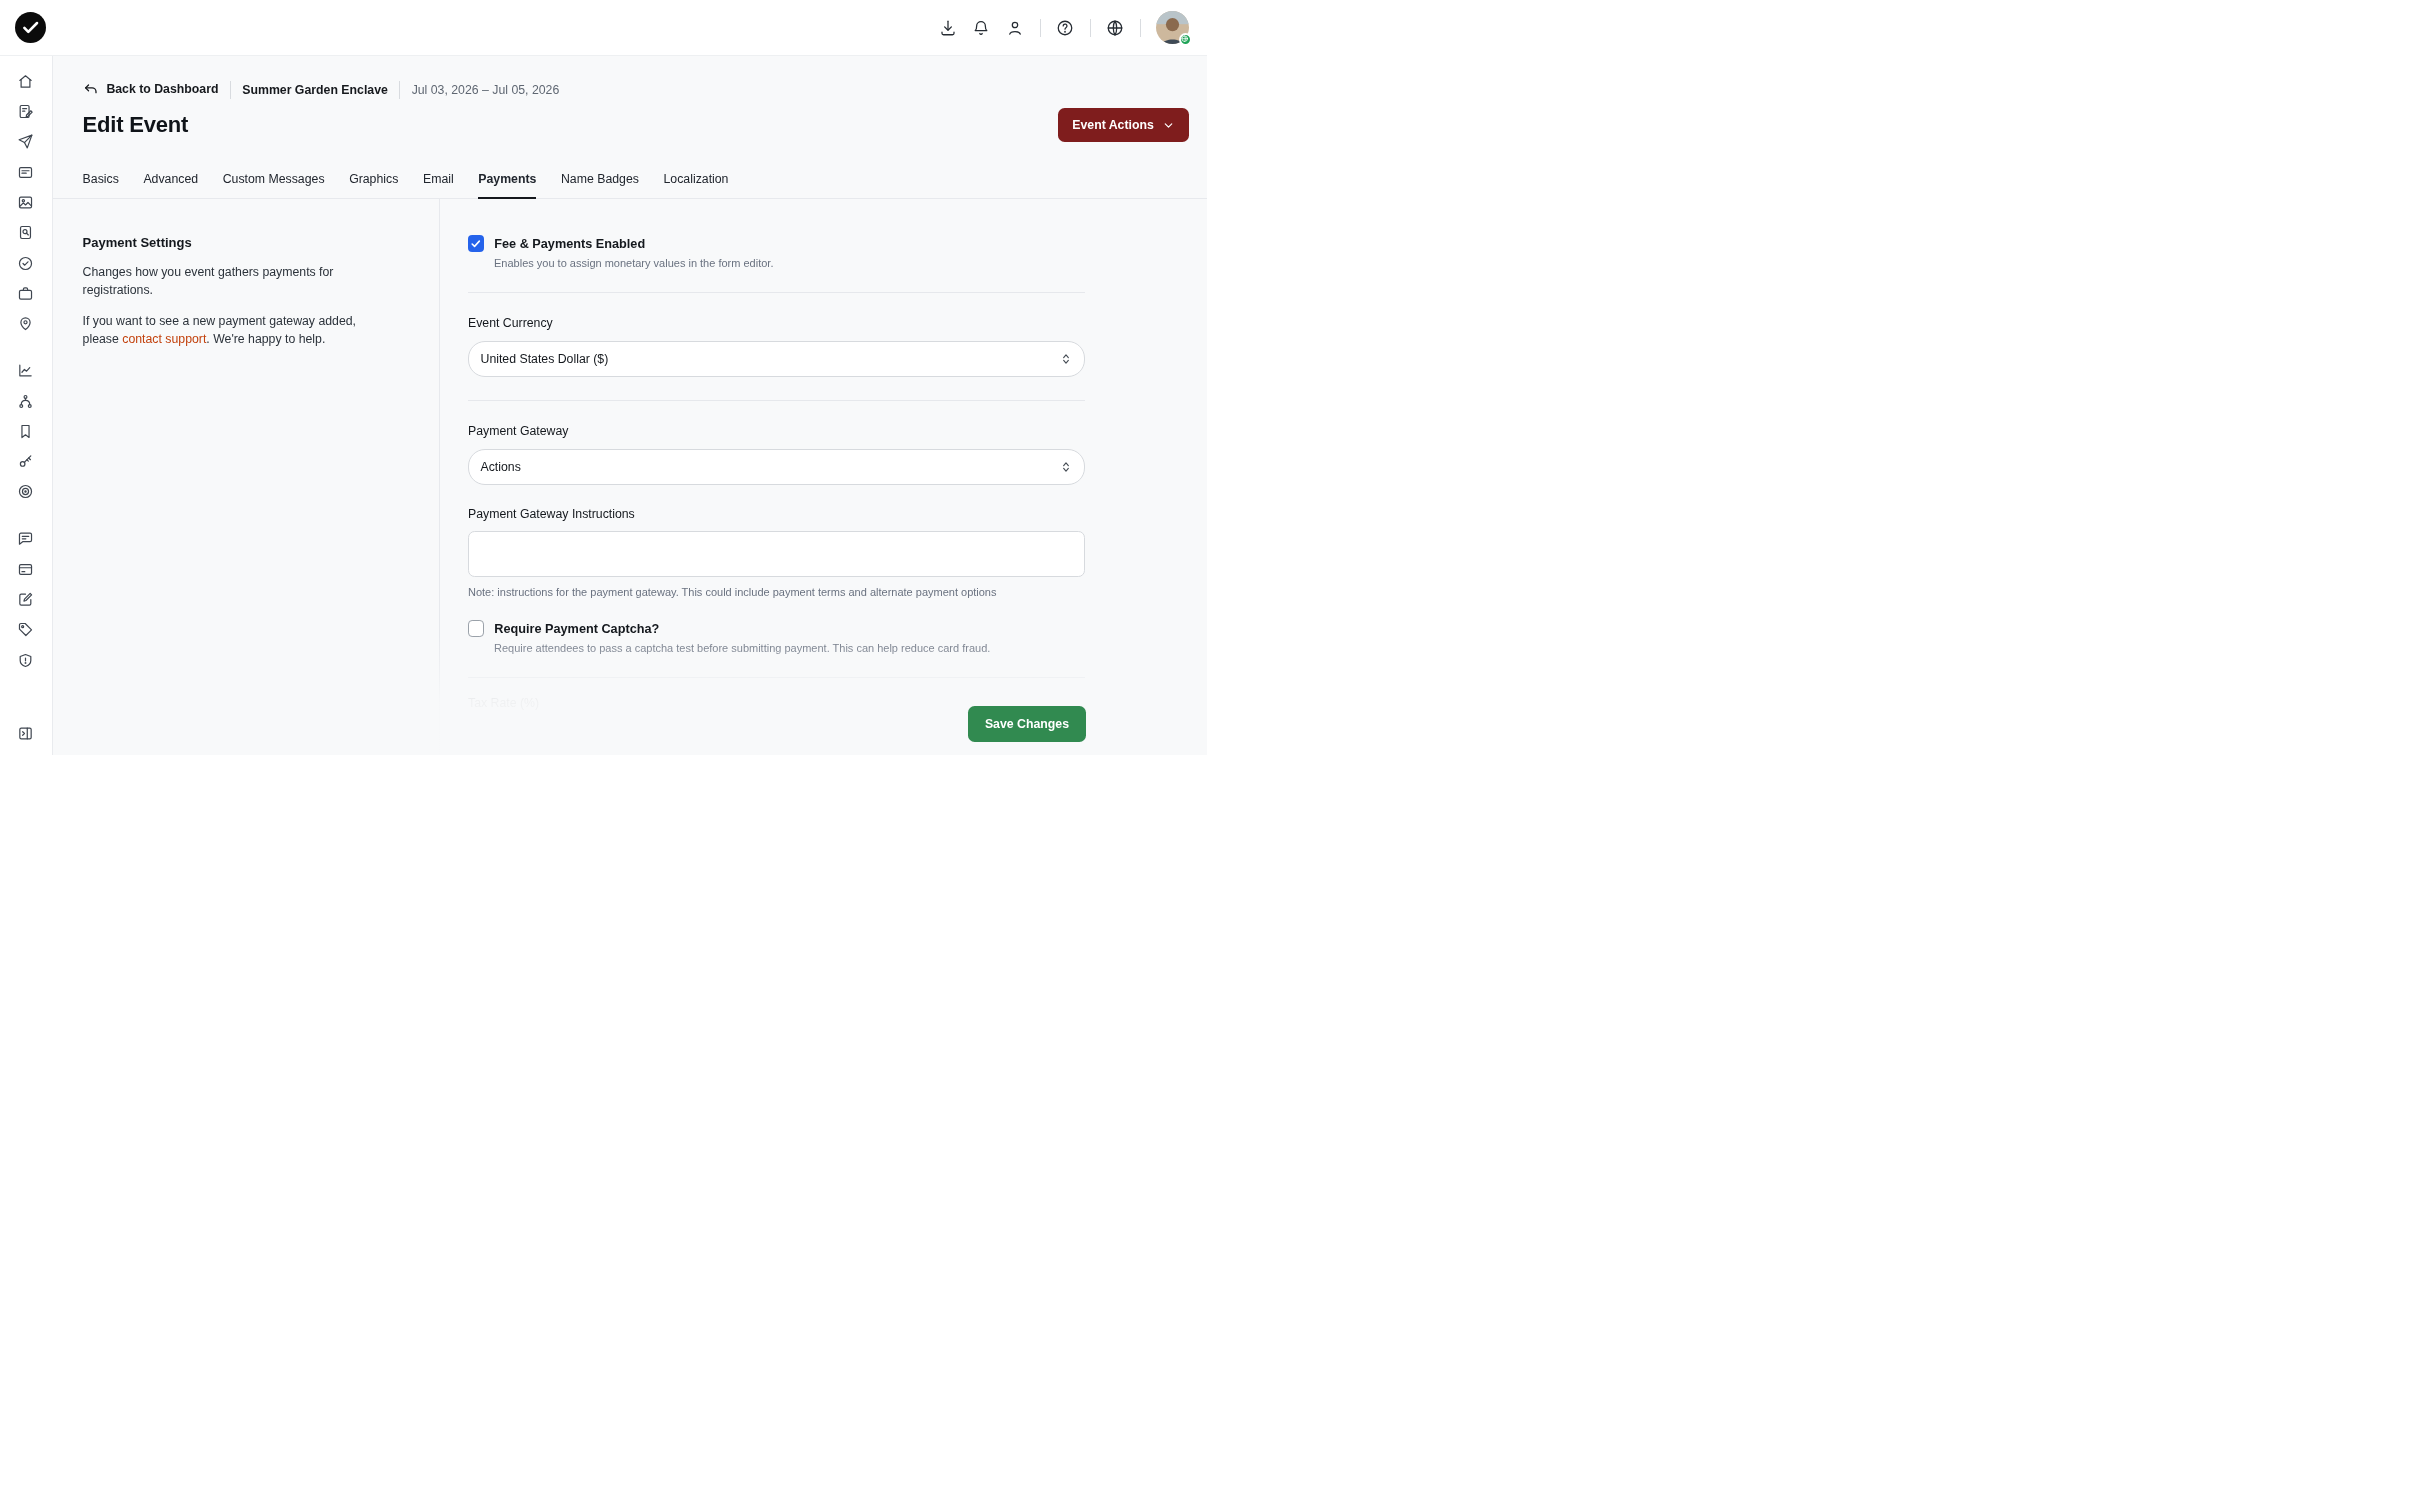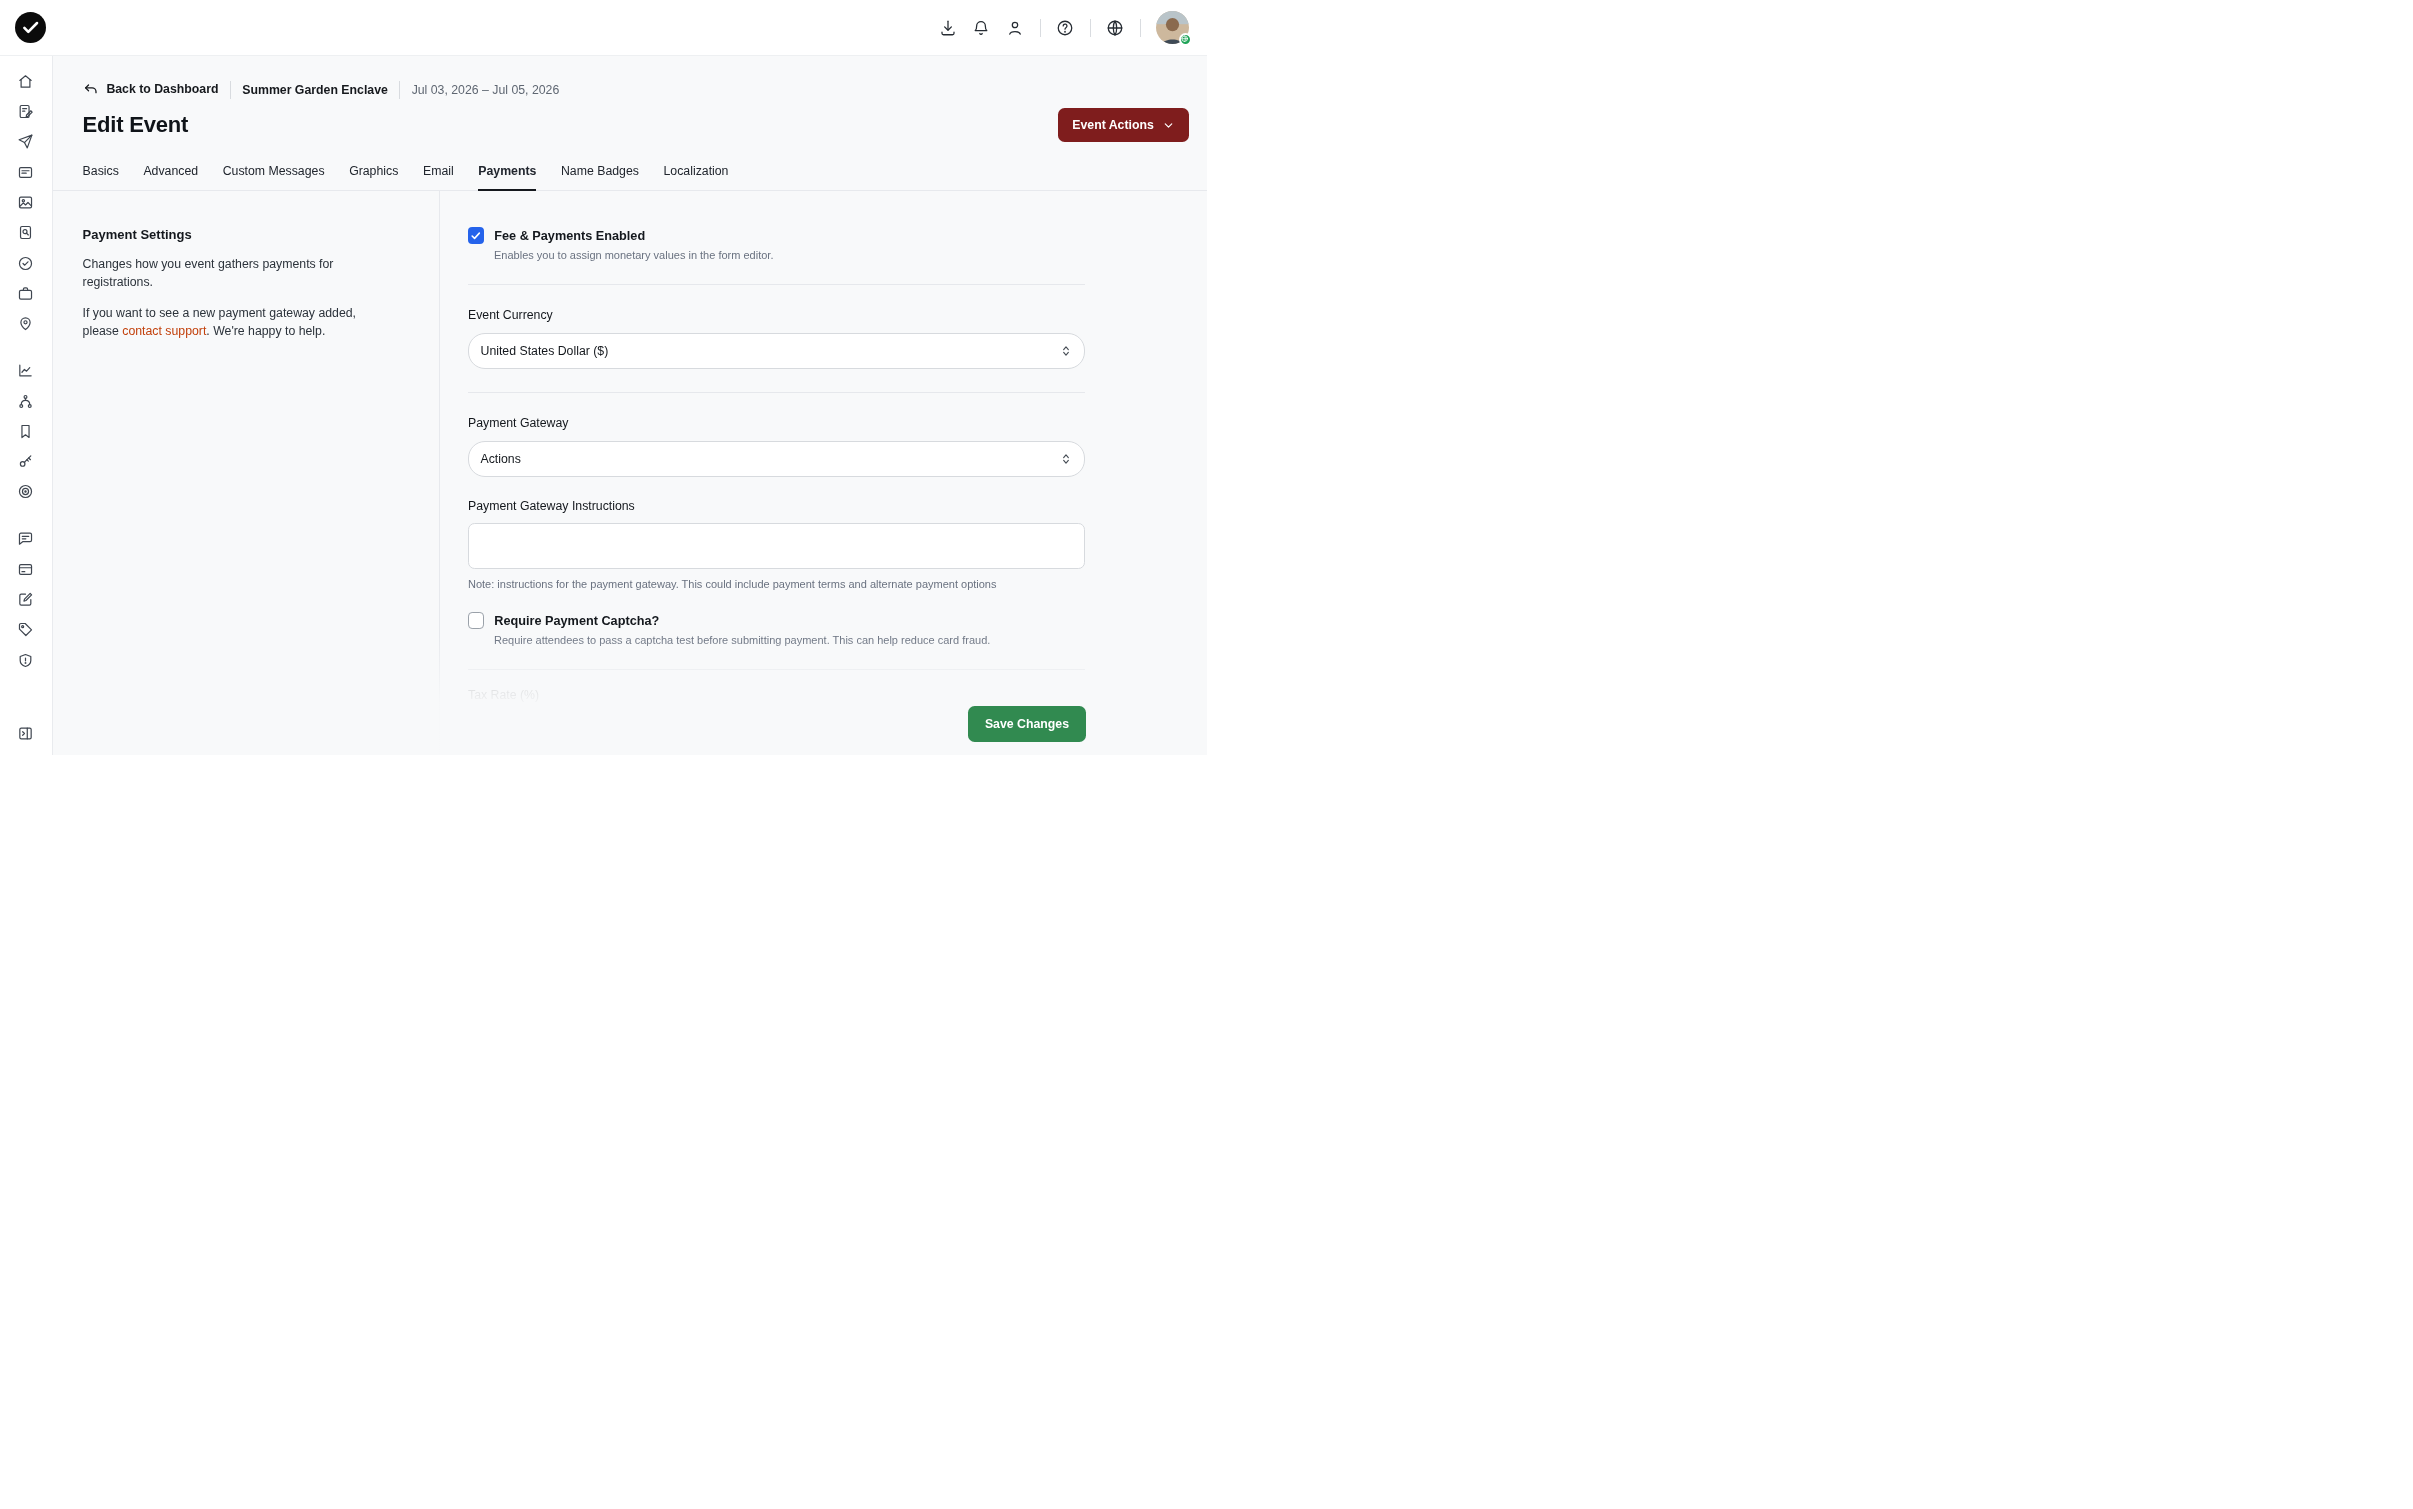--- a/index.html
+++ b/index.html
@@ -55,21 +55,21 @@
 
   .title-row { display:flex; align-items:center; justify-content:space-between; margin-top:9.9px; }
   .page-title { font-size:22px; font-weight:700; color:#101419; margin:0; letter-spacing:-0.2px; }
   .btn-primary {
     background:#7f1d1d; color:#fff; font-family:inherit; font-size:12.3px; font-weight:700;
     height:34px; padding:0 14px; border-radius:6.6px; border:none; cursor:pointer;
     display:flex; align-items:center; gap:8.2px;
   }
   .btn-primary .icon { stroke:#fff; width:13px; height:13px; stroke-width:2.2; }
 
-  .tabs-wrap { border-bottom:0.8px solid #e7e9ed; margin-top:22px; padding:0 18px 0 29.6px; }
+  .tabs-wrap { border-bottom:0.8px solid #e7e9ed; margin-top:30px; padding:0 18px 0 29.6px; }
   .tabs { display:flex; gap:24.6px; font-size:12.3px; color:#21262e; }
   .tab { padding-bottom:10.7px; cursor:pointer; border-bottom:2.1px solid transparent; margin-bottom:-0.8px; }
   .tab.active { font-weight:700; border-bottom-color:#15181d; }
 
   .content { flex:1; display:flex; overflow:hidden; }
   .left-col { width:387px; flex:none; border-right:0.8px solid #e7e9ed; padding:36px 51px 0 29.6px; }
   .panel-title { font-size:13px; font-weight:700; color:#14181d; margin:0; }
   .panel-p { font-size:12.3px; line-height:1.5; color:#2c333b; margin:12.3px 0 0; }
   .link { color:#c2410c; cursor:pointer; }
 

